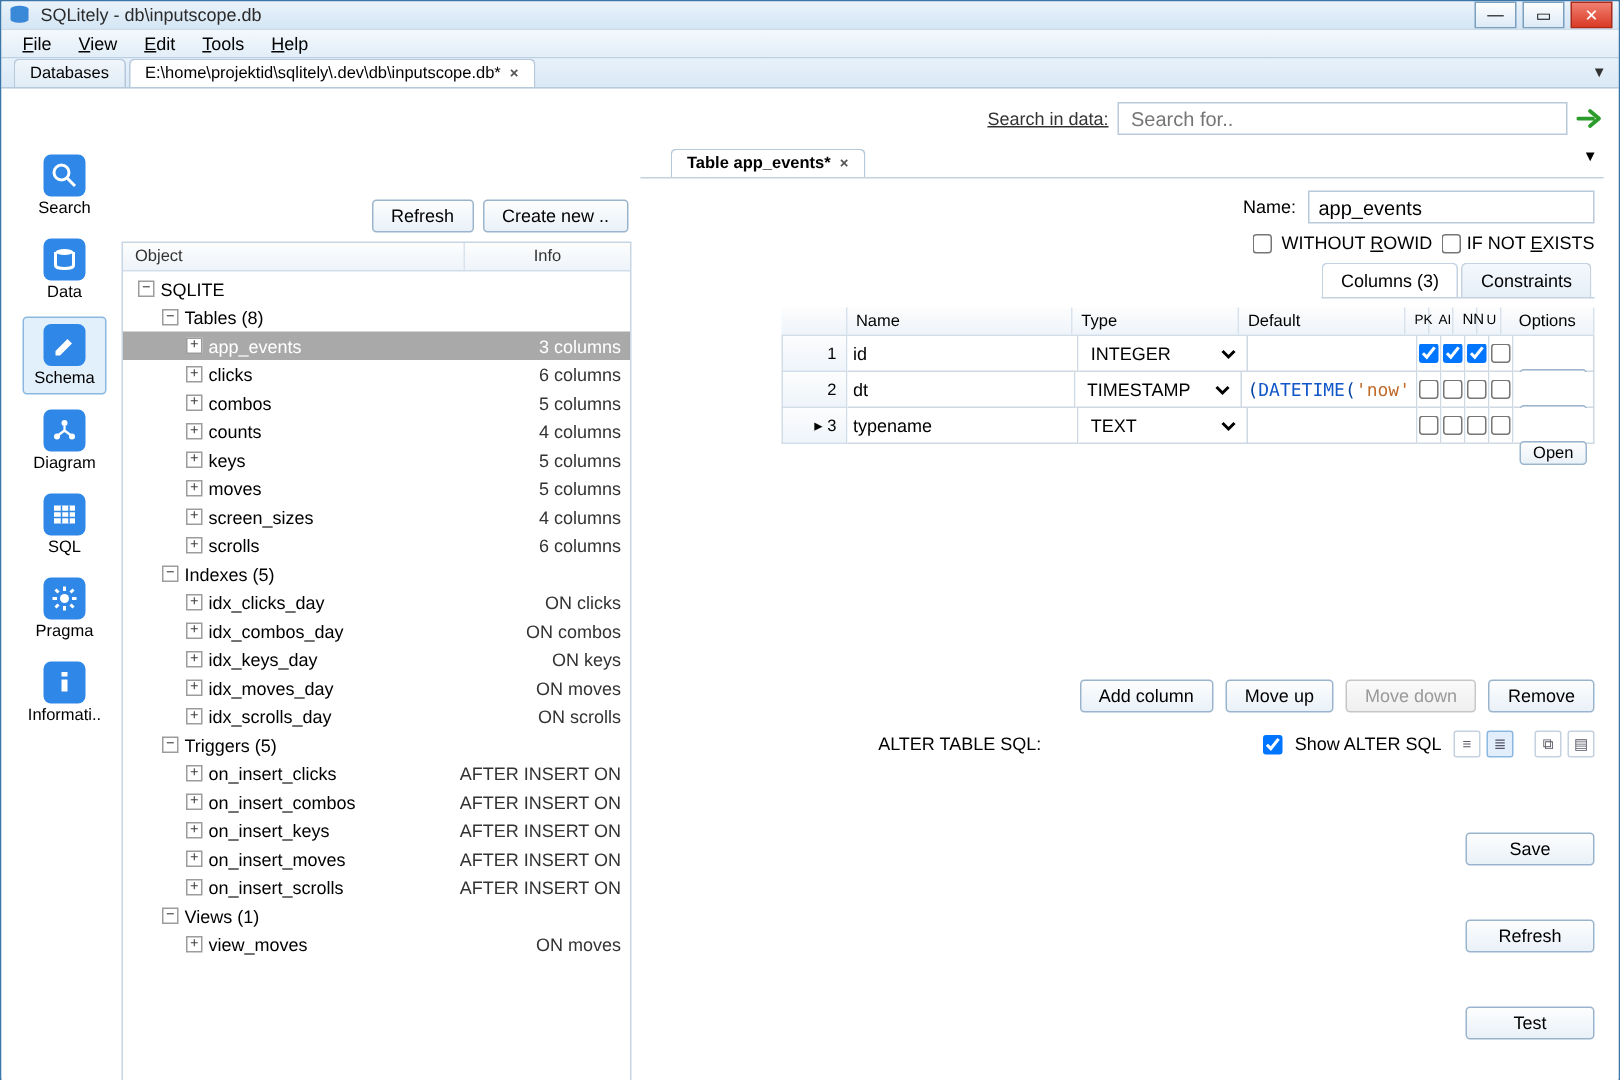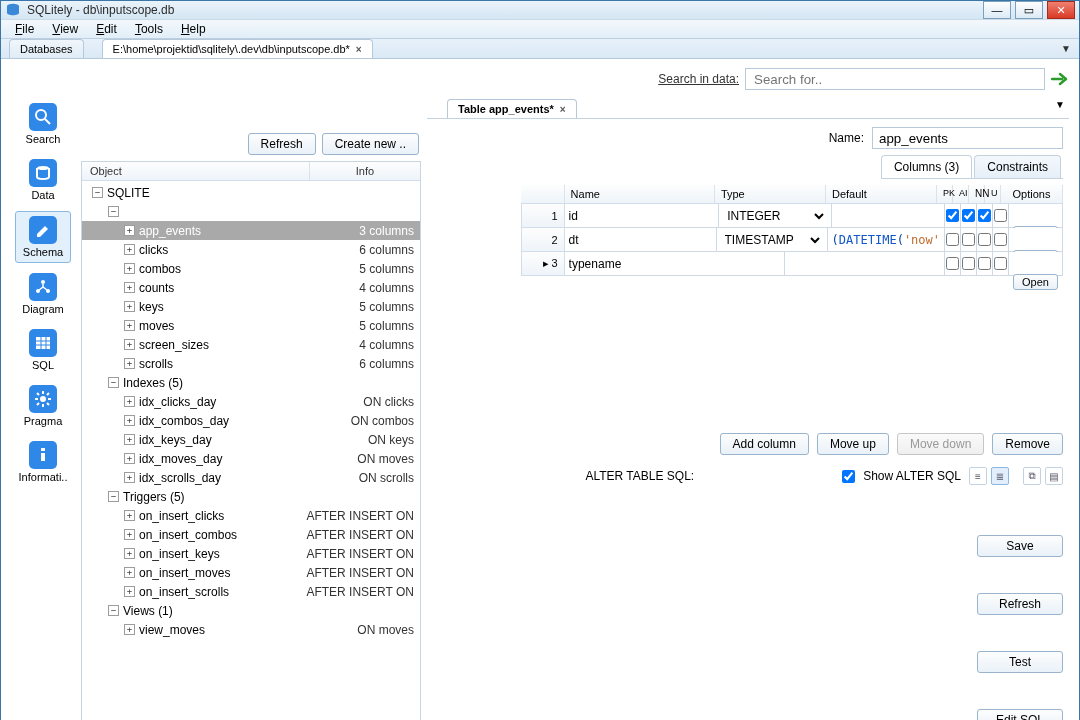--- a/index.html
+++ b/index.html
@@ -8,21 +8,21 @@
 .titlebar { height: 28px; background: linear-gradient(#eaf3fb, #d4e6f4); display: flex; align-items: center; padding: 0 4px; }
 .titlebar .app-icon { width: 16px; height: 16px; margin-right: 6px; display:inline-block; }
 .title-text { color: #2b2b2b; font-size: 12px; flex: 1; }
 .winbtns { display: flex; gap: 4px; }
 .winbtn { width: 28px; height: 18px; border: 1px solid #7a9fbf; background: linear-gradient(#fefefe,#dceaf6); display: flex; align-items: center; justify-content: center; font-size: 11px; }
 .winbtn.close { background: linear-gradient(#f08070,#d93a26); border-color:#a82a1a; color:#fff; }
 .menubar { height: 22px; background: linear-gradient(#f3f8fc,#e2eef8); display: flex; align-items: center; padding: 0 6px; gap: 2px; border-top: 1px solid #cddbe8; border-bottom: 1px solid #bcd0e2; }
 .menu-item { padding: 2px 8px; cursor: default; }
 .menu-item u { text-decoration: underline; }
 .tabbar { height: 24px; background: linear-gradient(#e7f1fa,#dae9f6); display: flex; align-items: flex-end; padding: 0 8px; border-bottom: 1px solid #b6c9db; position: relative; }
-.tab { background: #fff; border: 1px solid #b6c9db; border-bottom: none; border-radius: 4px 4px 0 0; padding: 3px 10px; margin-right: 18px; display: flex; align-items: center; gap: 6px; font-size: 11px; }
+.tab { background: #fff; border: 1px solid #b6c9db; border-bottom: none; border-radius: 4px 4px 0 0; padding: 3px 10px; margin-right: 2px; display: flex; align-items: center; gap: 6px; font-size: 11px; }
 .tab.inactive { background: linear-gradient(#f0f6fb,#e0ecf6); }
 .tab .x { color: #555; font-weight: bold; font-size: 10px; }
 .tabbar .drop { position: absolute; right: 8px; top: 4px; font-size: 10px; color: #333; }
 .content { flex: 1; background: #fff; display: flex; flex-direction: column; padding: 6px 10px 10px 10px; }
 .searchrow { display: flex; justify-content: flex-end; align-items: center; gap: 6px; height: 28px; }
 .searchrow label { color: #333; text-decoration: underline; }
 .searchrow input { width: 300px; height: 22px; border: 1px solid #b8c9db; padding: 0 8px; color: #888; }
 .go-arrow { width: 18px; height: 16px; }
 .main { flex: 1; display: flex; gap: 6px; margin-top: 2px; min-height: 0; }
 .leftnav { width: 64px; display: flex; flex-direction: column; align-items: center; gap: 6px; padding-top: 4px; }
@@ -217,20 +217,21 @@
             <div class="col col2">Info</div>
           </div>
           <div class="tree" id="tree-body">
               <div class="node ind1">
                 <span class="exp">−</span>
                 <span class="label">SQLITE</span>
                 <span class="info"></span>
               </div>
               <div class="node ind2">
                 <span class="exp">−</span>
+                <span class="label">Tables (8)</span>
                 <span class="info"></span>
               </div>
               <div class="node ind3 selected">
                 <span class="exp">+</span>
                 <span class="label">app_events</span>
                 <span class="info">3 columns</span>
               </div>
               <div class="node ind3">
                 <span class="exp">+</span>
                 <span class="label">clicks</span>
@@ -345,20 +346,28 @@
           <div class="tab">
             <b>Table app_events*</b>
             <span class="x">×</span>
           </div>
           <span class="drop">▼</span>
         </div>
         <div class="rp-body">
           <div class="namerow">
             <span>Name:</span>
             <input type="text" value="app_events" style="">
+          </div>
+          <div class="checkrow">
+            <input type="checkbox" style="">
+            <span>WITHOUT <u>R</u>OWID</span>
+            <div class="right">
+              <input type="checkbox" style="">
+              <span>IF NOT <u>E</u>XISTS</span>
+            </div>
           </div>
           <div class="subtabs">
             <div class="subtab active">Columns (3)</div>
             <div class="subtab">Constraints</div>
           </div>
 
           <div class="colgrid">
             <div class="colgrid-inner">
               <div class="grid-head">
                 <div class="gh" style="width:44px"></div>
@@ -422,20 +431,23 @@
                     </div>
     <div class="cell openbtn">
                       <button class="btn">Open</button>
                     </div>
                   </div>
                   <div class="grid-row">
     <div class="rowhdr">▸ 3</div>
     <div class="cell" style="flex:1.4">
                       <input type="text" value="typename" style="">
                     </div>
+    <div class="cell" style="flex:1">
+                      <select><option>TEXT</option></select>
+                    </div>
     <div class="cell" style="flex:1"></div>
     <div class="cell flagcell">
                       <input type="checkbox" style="">
                     </div>
     <div class="cell flagcell">
                       <input type="checkbox" style="">
                     </div>
     <div class="cell flagcell">
                       <input type="checkbox" style="">
                     </div>

